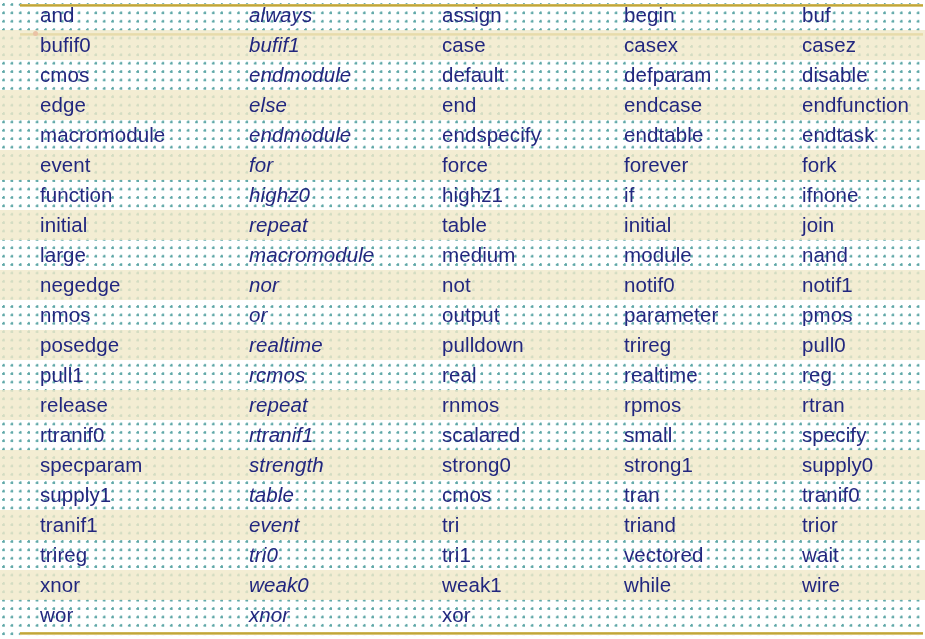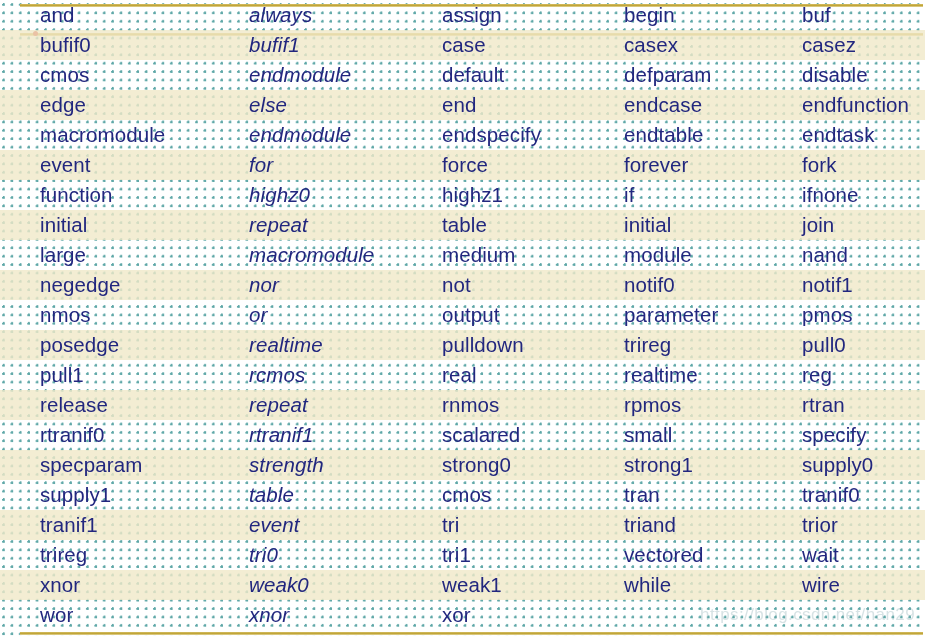--- a/index.html
+++ b/index.html
@@ -265,15 +265,14 @@
           <td class="c1">xnor</td>
           <td class="c2">xor</td>
           <td class="c3"></td>
           <td class="c4"></td>
         </tr>
       </tbody>
   </table>
 
   <div class="gold-rule bottom"></div>
 
-  <div id="watermark">https://blog.csdn.net/han29</div>
 
 </div>
 
 </body></html>

